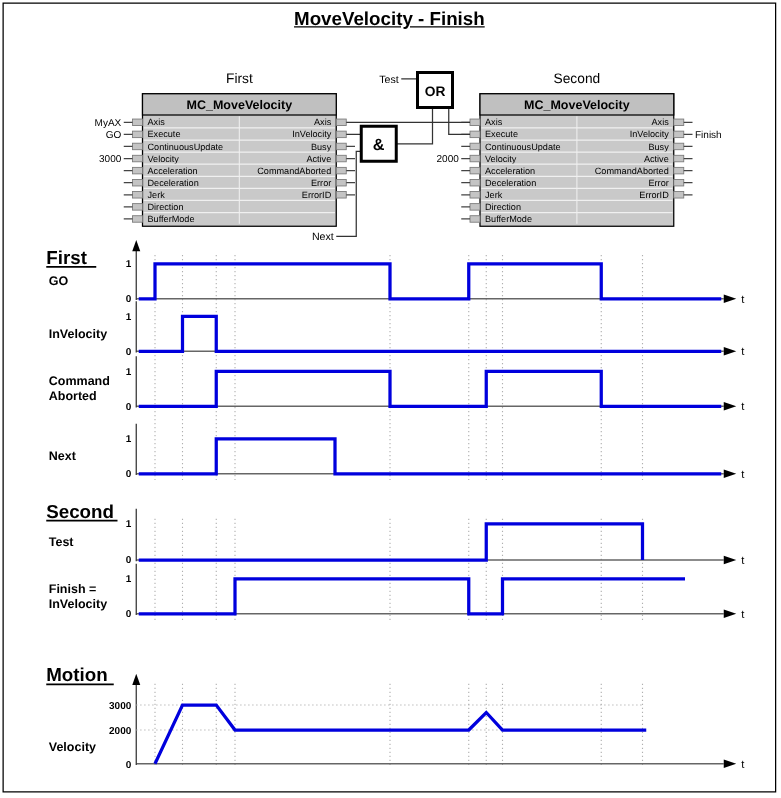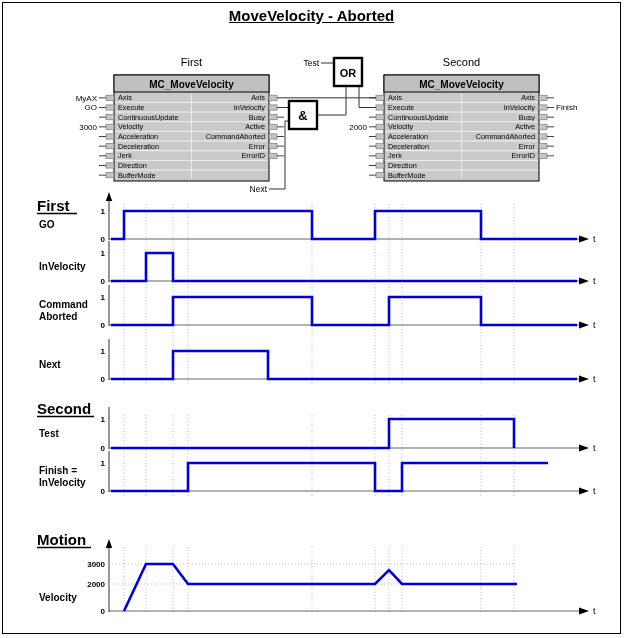--- a/index.html
+++ b/index.html
@@ -8,21 +8,21 @@
   .title{position:absolute;left:0;right:0;top:4px;margin:0;text-align:center;
     font-size:15px;font-weight:bold;text-decoration:underline;color:#000;
     font-family:"Liberation Sans",sans-serif;}
   svg{position:absolute;left:0;top:0;}
   svg text{font-family:"Liberation Sans",sans-serif;}
 </style>
 </head>
 <body>
 
 <div class="page">
-  <h1 class="title">MoveVelocity - Aborted</h1>
+  <h1 class="title">MoveVelocity - Finish</h1>
   <svg id="scene" width="621" height="626" viewBox="2 2 621 626">
       <text x="190.5" y="65" font-size="11" font-weight="400" text-anchor="middle" fill="#000">First</text>
       <rect x="113" y="74" width="155" height="106.003" fill="#c9c9c9" stroke="#000" stroke-width="1"></rect>
       <rect x="113" y="74" width="155" height="17" fill="#c0c0c0" stroke="#000" stroke-width="1"></rect>
       <text x="190.5" y="86.5" font-size="10" font-weight="700" text-anchor="middle" fill="#000">MC_MoveVelocity</text>
       <line x1="190.5" y1="92" x2="190.5" y2="178.003" stroke="#e9e9e9" stroke-width="1"></line>
       <text x="117" y="99.3" font-size="7.3" font-weight="400" text-anchor="start" fill="#000">Axis</text>
       <text x="264" y="99.3" font-size="7.3" font-weight="400" text-anchor="end" fill="#000">Axis</text>
       <rect x="105" y="94.2335" width="8" height="5.2" fill="#c4c4c4" stroke="#7a7a7a" stroke-width="0.7"></rect>
       <line x1="98" y1="96.8335" x2="105" y2="96.8335" stroke="#444" stroke-width="1"></line>

